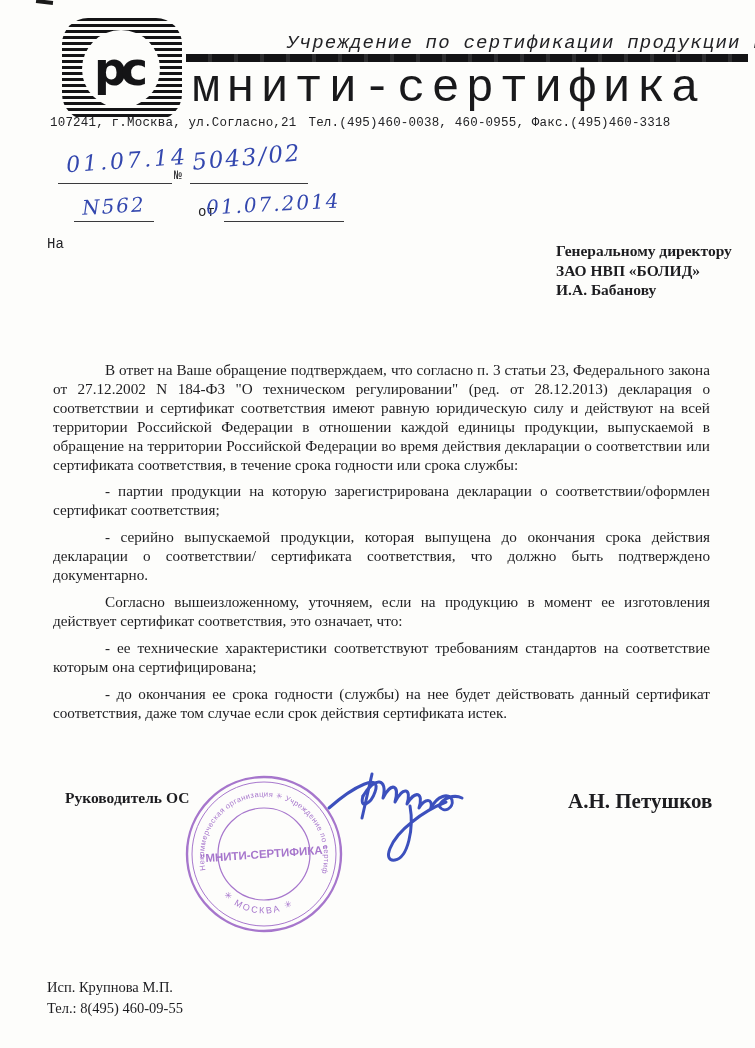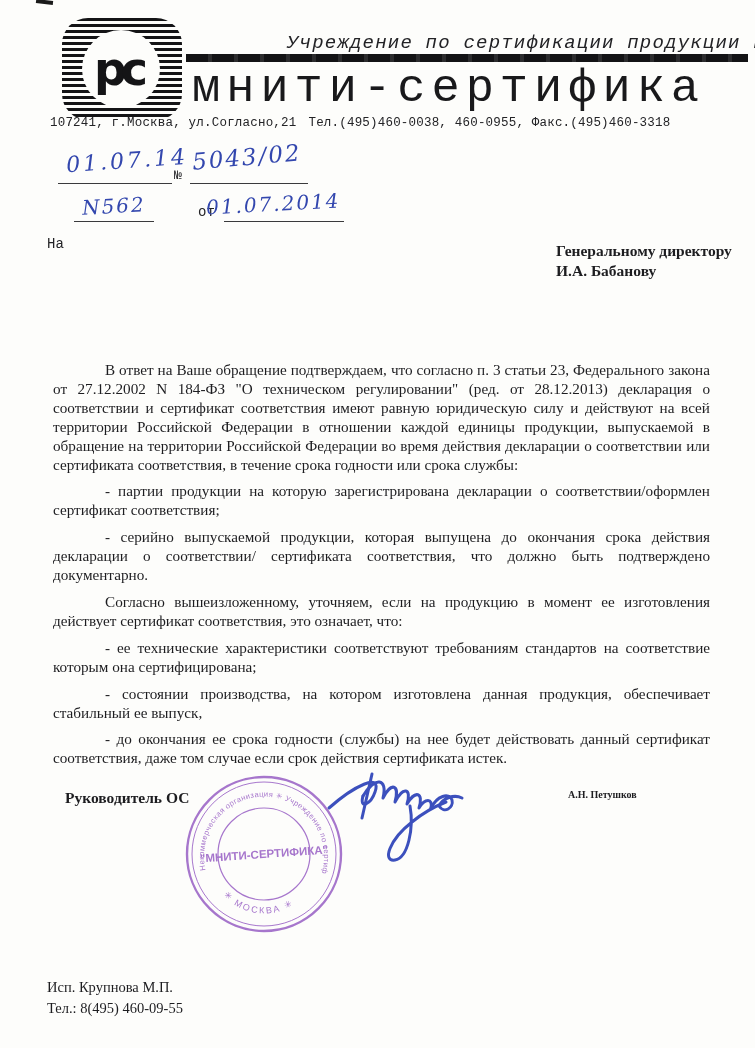--- a/index.html
+++ b/index.html
@@ -77,21 +77,21 @@
     font-weight:bold;font-size:15.5px;line-height:19.5px;white-space:nowrap;margin-left:20px;
   }
   
   .body-text{
     position:absolute;left:45px;top:353px;width:673px;
     font-size:15.2px;line-height:18.9px;text-align:justify;
   }
   .body-text p{margin:8px;text-indent:52px;}
   
   .sig-label-left{position:absolute;left:65px;top:789px;font-weight:bold;font-size:15.5px;}
-  .sig-name-right{position:absolute;left:568px;top:789px;font-weight:bold;font-size:10px;}
+  .sig-name-right{position:absolute;left:568px;top:789px;font-weight:bold;font-size:21px;}
   .stamp{position:absolute;left:182px;top:772px;width:164px;height:164px;opacity:0.88;}
   .signature-svg{position:absolute;left:326px;top:756px;width:160px;height:130px;}
   
   .footer{
     position:absolute;left:47px;top:977px;
     font-size:14.5px;line-height:21px;
   }
   .scan-artifact{position:absolute;left:36px;top:0;width:17px;height:4px;background:#1a1a1a;transform:rotate(6deg);}
 </style>
 </head>
@@ -120,30 +120,30 @@
   <div class="ref-line u2"></div>
   <span class="ref-label lbl-na">На</span>
   <span class="hand hand-num2">N562</span>
   <span class="ref-label lbl-ot">от</span>
   <span class="hand hand-date2">01.07.2014</span>
   <div class="ref-line u3"></div>
   <div class="ref-line u4"></div>
 
   <div class="recipient">
     <div>Генеральному директору</div>
+    <div>ЗАО НВП «БОЛИД»</div>
     <div>И.А. Бабанову</div>
   </div>
 
   <div class="body-text">
     <p>В ответ на Ваше обращение подтверждаем, что согласно п. 3 статьи 23, Федерального закона от 27.12.2002 N 184-ФЗ "О техническом регулировании" (ред. от 28.12.2013) декларация о соответствии и сертификат соответствия имеют равную юридическую силу и действуют на всей территории Российской Федерации в отношении каждой единицы продукции, выпускаемой в обращение на территории Российской Федерации во время действия декларации о соответствии или сертификата соответствия, в течение срока годности или срока службы:</p>
     <p>- партии продукции на которую зарегистрирована декларации о соответствии/оформлен сертификат соответствия;</p>
     <p>- серийно выпускаемой продукции, которая выпущена до окончания срока действия декларации о соответствии/ сертификата соответствия, что должно быть подтверждено документарно.</p>
     <p>Согласно вышеизложенному, уточняем, если на продукцию в момент ее изготовления действует сертификат соответствия, это означает, что:</p>
     <p>- ее технические характеристики соответствуют требованиям стандартов на соответствие которым она сертифицирована;</p>
-    <p>- состоянии производства, на котором изготовлена данная продукция, обеспечивает стабильный ее выпуск,</p>
     <p>- до окончания ее срока годности (службы) на нее будет действовать данный сертификат соответствия, даже том случае если срок действия сертификата истек.</p>
   </div>
 
   <div class="sig-label-left">Руководитель ОС</div>
   <div class="sig-name-right">А.Н. Петушков</div>
 
   <svg class="stamp" viewBox="0 0 164 164">
     <defs>
       <path id="ringTop" d="M 24 100 A 60 60 0 1 1 140 100"></path>
       <path id="ringBottom" d="M 30 102 A 54 54 0 0 0 134 102"></path>

